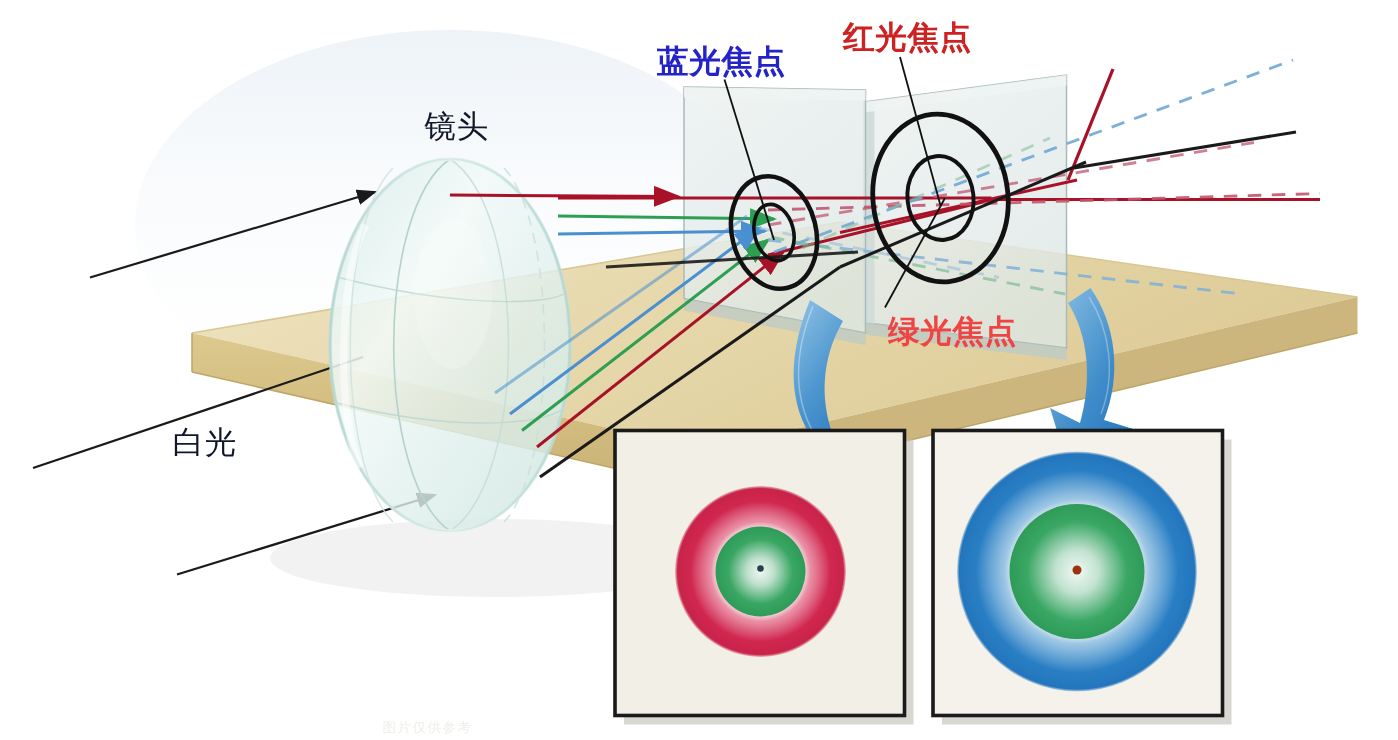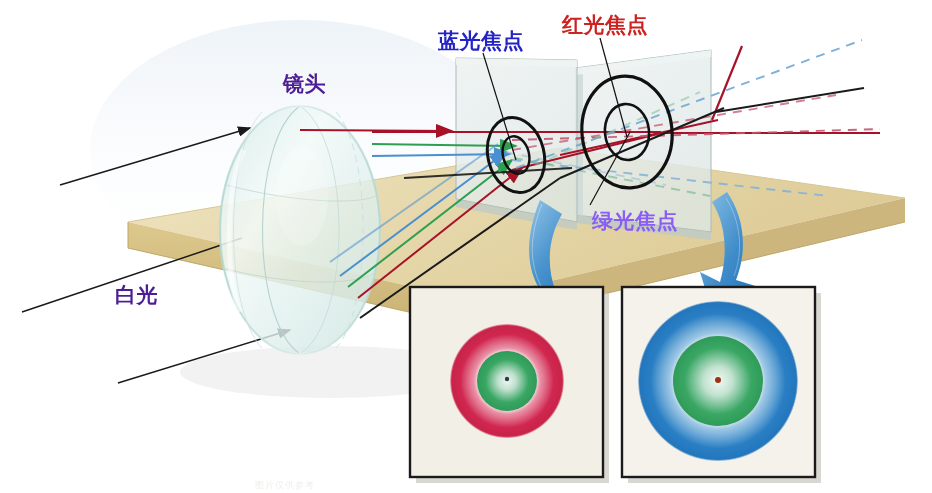--- a/index.html
+++ b/index.html
@@ -8,22 +8,22 @@
     font-family:"DejaVu Sans","Liberation Sans",sans-serif;
   }
   #stage{position:absolute;left:0;top:0;width:932px;height:493px;}
   #stage svg{position:absolute;left:0;top:0;}
   .lbl{
     position:absolute;white-space:nowrap;font-size:21px;font-weight:600;
     letter-spacing:.5px;line-height:1;
   }
   .lbl-blue{color:#2323c8;}
   .lbl-red{color:#cc2222;}
-  .lbl-green{color:#8b5cf6;}
-  .lbl-dark{color:#4c1d95;font-weight:700;}
+  .lbl-green{color:#ef4444;}
+  .lbl-dark{color:#0f172a;font-weight:400;}
   .watermark{
     position:absolute;left:255px;top:479px;width:340px;height:12px;
     font-size:9px;color:#efeeea;letter-spacing:1px;overflow:hidden;
     white-space:nowrap;
   }
 </style>
 </head>
 <body>
 
 <div id="stage">

